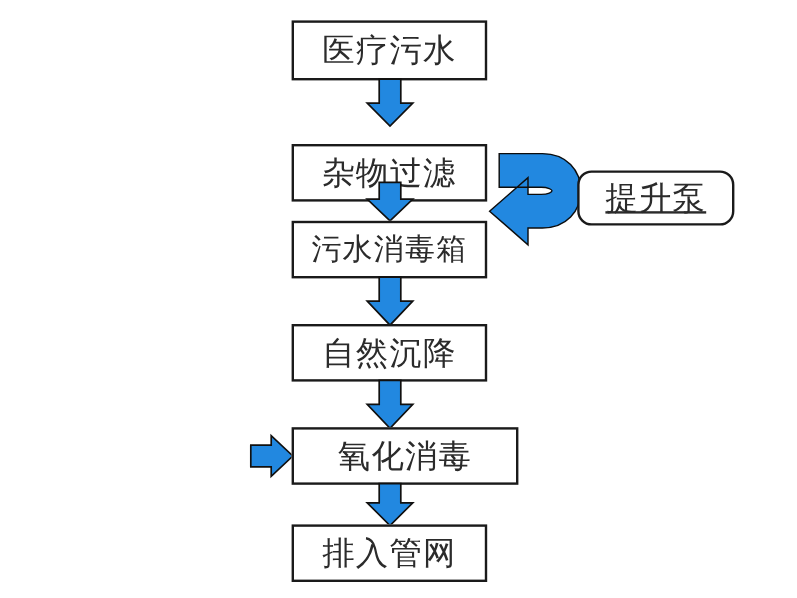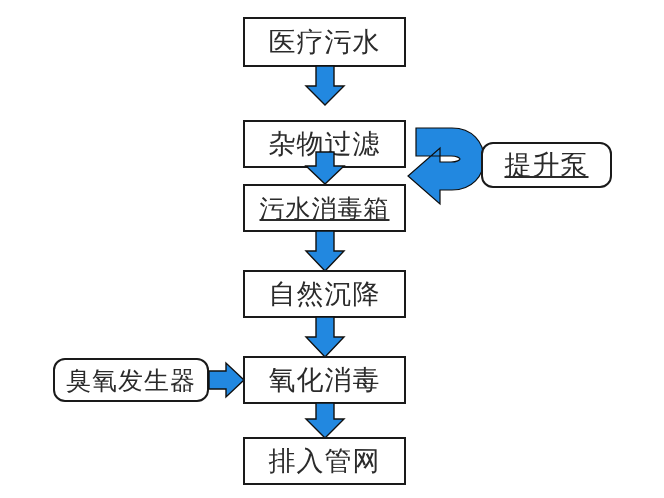--- a/index.html
+++ b/index.html
@@ -84,49 +84,46 @@
              L 4,50
              L 36,22
              L 36,36
              L 47,36
              C 53,36 56,34 56,33
              C 56,32 53,30 47,30
              L 12,30
              Z"></path>
   </svg>
 
-  <div class="node proc" style="left:243px; top:184px; width:163px; height:48px; font-size:25px;text-decoration:underline;">
+  <div class="node proc" style="left:243px; top:184px; width:163px; height:48px; font-size:25px;">
     <span>污水消毒箱</span>
   </div>
 
   <div class="node rounded" style="left:481px; top:142px; width:131px; height:46px;text-decoration:underline;">
     <span>提升泵</span>
   </div>
 
   <svg class="arrow-svg" style="left:305px; top:231px;" width="40" height="41" viewBox="0 0 40 41">
     <polygon class="arrow-shape" points="11,0 29,0 29,20 39,20 20,40 1,20 11,20"></polygon>
   </svg>
 
   <div class="node proc" style="left:243px; top:270px; width:163px; height:48px;">
     <span>自然沉降</span>
   </div>
 
   <svg class="arrow-svg" style="left:305px; top:317px;" width="40" height="41" viewBox="0 0 40 41">
     <polygon class="arrow-shape" points="11,0 29,0 29,20 39,20 20,40 1,20 11,20"></polygon>
   </svg>
 
-  <div class="node rounded" style="left:53px; top:358px; width:156px; height:44px; font-size:25px;">
-    <span>臭氧发生器</span>
-  </div>
 
   <svg class="arrow-svg" style="left:209px; top:362px;" width="36" height="36" viewBox="0 0 36 36">
     <polygon class="arrow-shape" points="0,9 17,9 17,1 35,18 17,35 17,27 0,27"></polygon>
   </svg>
 
-  <div class="node proc" style="left:243px; top:356px; width:163px; height:48px;">
+  <div class="node proc" style="left:243px; top:356px; width:189px; height:48px;">
     <span>氧化消毒</span>
   </div>
 
   <svg class="arrow-svg" style="left:305px; top:403px;" width="40" height="36" viewBox="0 0 40 36">
     <polygon class="arrow-shape" points="11,0 29,0 29,16 39,16 20,35 1,16 11,16"></polygon>
   </svg>
 
   <div class="node proc" style="left:243px; top:437px; width:163px; height:48px;">
     <span>排入管网</span>
   </div>

